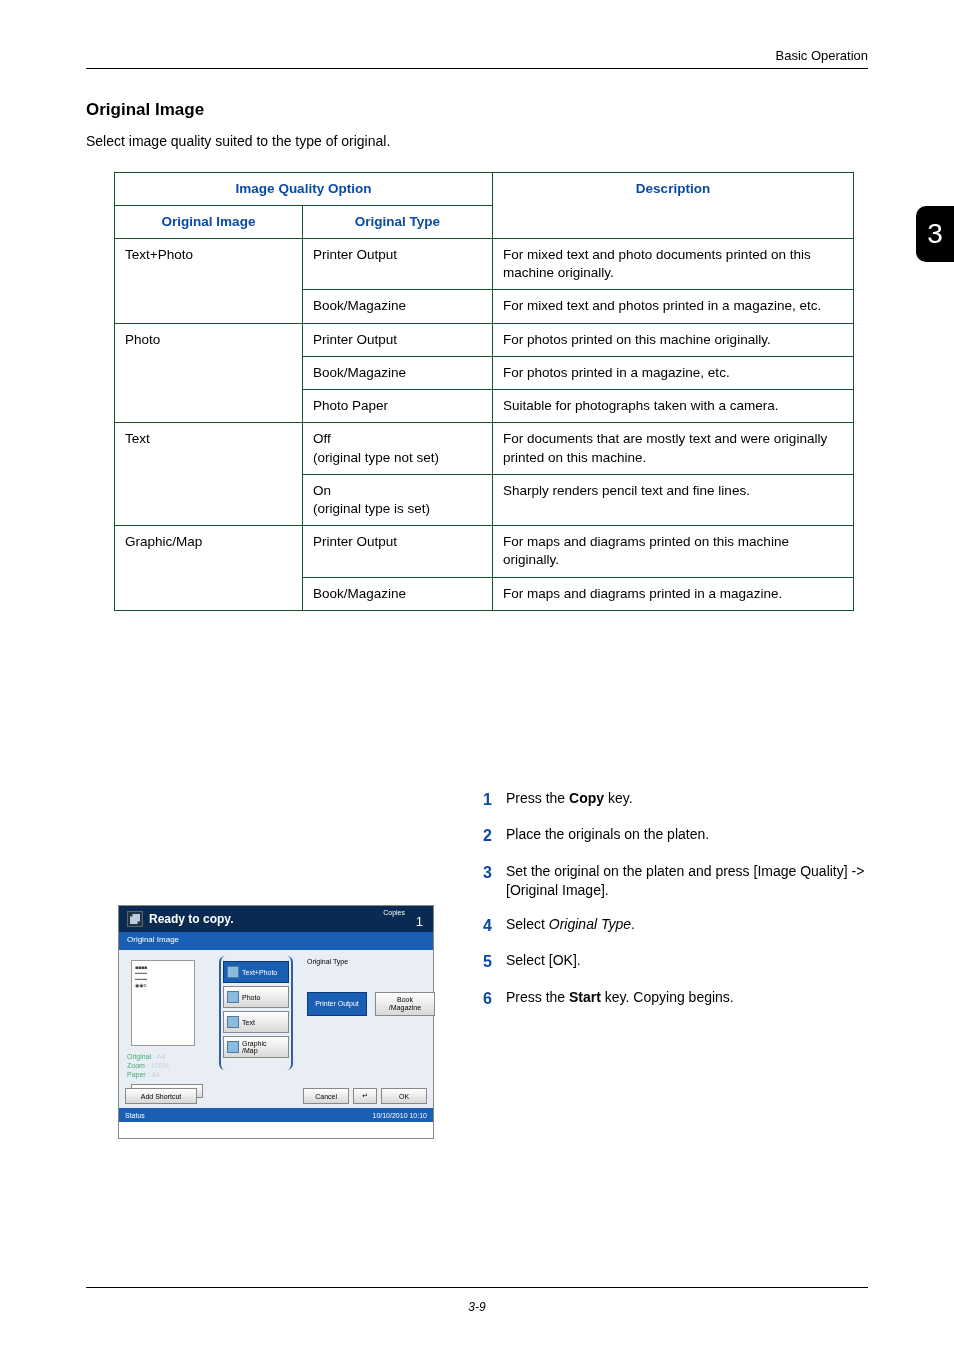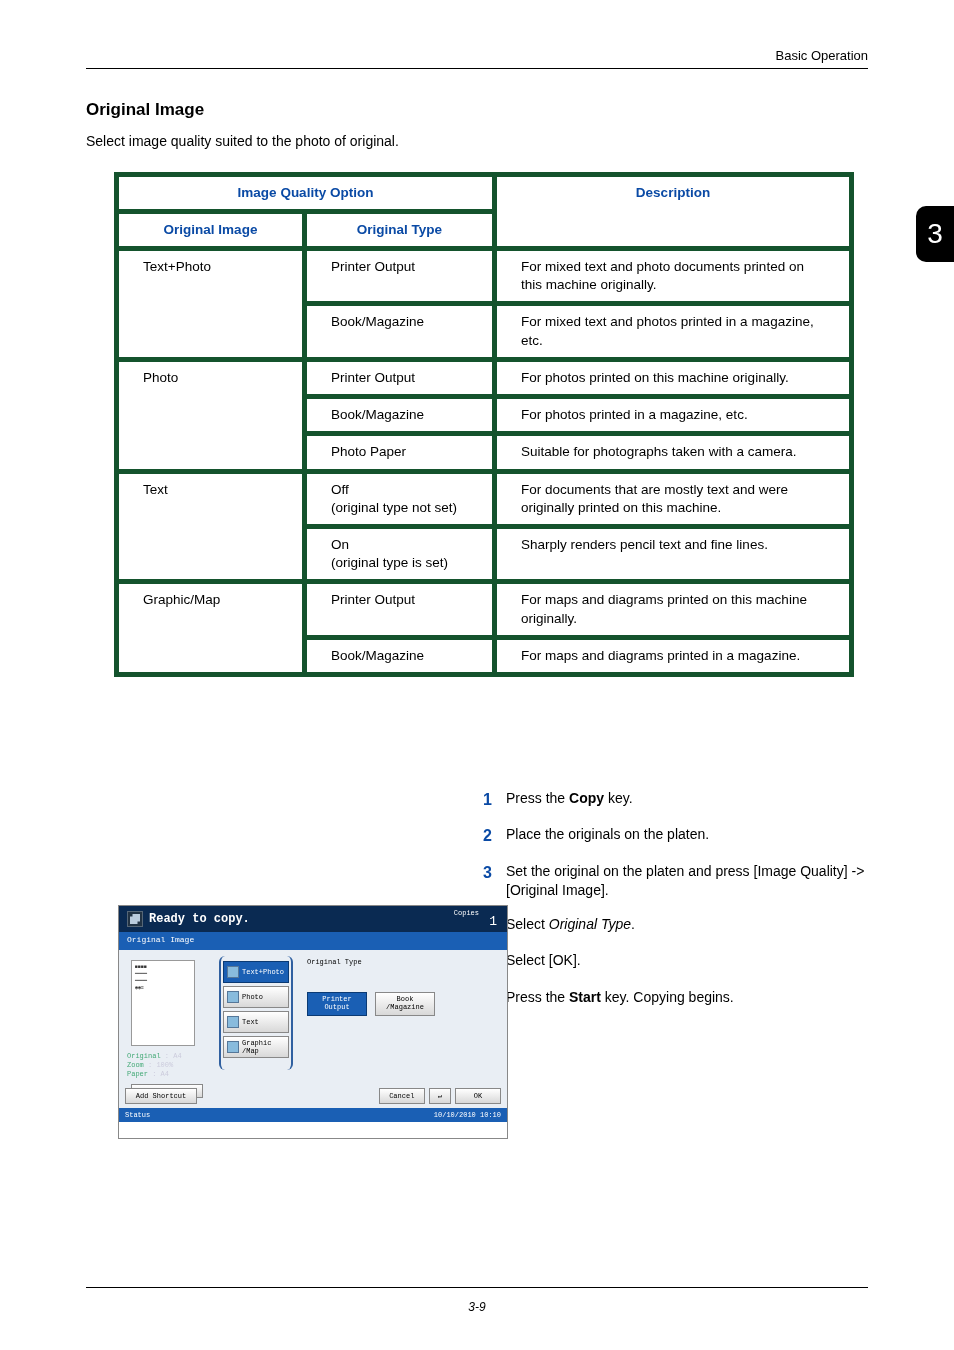--- a/index.html
+++ b/index.html
@@ -59,22 +59,22 @@
   .tbl-wrap {
     margin: 20px 0 0 28px;
     width: 740px;
   }
   table.quality {
     border-collapse: collapse;
     width: 100%;
     font-size: 13.5px;
   }
   table.quality th, table.quality td {
-    border: 5px solid #14532d;
-    padding: 7px 24px;
+    border: 1px solid #14532d;
+    padding: 7px 10px;
     text-align: left;
     vertical-align: top;
     line-height: 1.35;
   }
   table.quality th {
     font-weight: bold;
     text-align: center;
   }
   .blue { color: #0a4aa5; }
   .proc {
@@ -102,27 +102,26 @@
     text-align: right;
   }
   .step-text { flex: 1; }
   .italic { font-style: italic; }
 
   
   .panel {
     position: absolute;
     top: 905px;
     left: 118px;
-    width: 390px;
+    width: 316px;
     height: 234px;
     background: #ffffff;
     border: 1px solid #888;
     font-size: 8px;
     color: #fff;
-    font-family: Liberation Mono, monospace;
   }
   .panel-top {
     height: 26px;
     background: #0a2a52;
     display: flex;
     align-items: center;
     padding: 0 8px;
     position: relative;
   }
   .panel-top .title-text {
@@ -289,21 +288,21 @@
 </style>
 </head>
 <body>
 
 <div class="page-header">Basic Operation</div>
 <div class="hr-top"></div>
 <div class="section-tab">3</div>
 
 <div class="content">
   <div class="title">Original Image</div>
-  <p class="para">Select image quality suited to the photo of original.</p>
+  <p class="para">Select image quality suited to the type of original.</p>
 
   <div class="tbl-wrap">
     <table class="quality">
       <tbody>
           <tr>
         <th colspan="2" class="blue">Image Quality Option</th>
         <th rowspan="2" class="blue">Description</th>
       </tr>
       <tr>
         <th class="blue" style="width:188px">Original Image</th>

